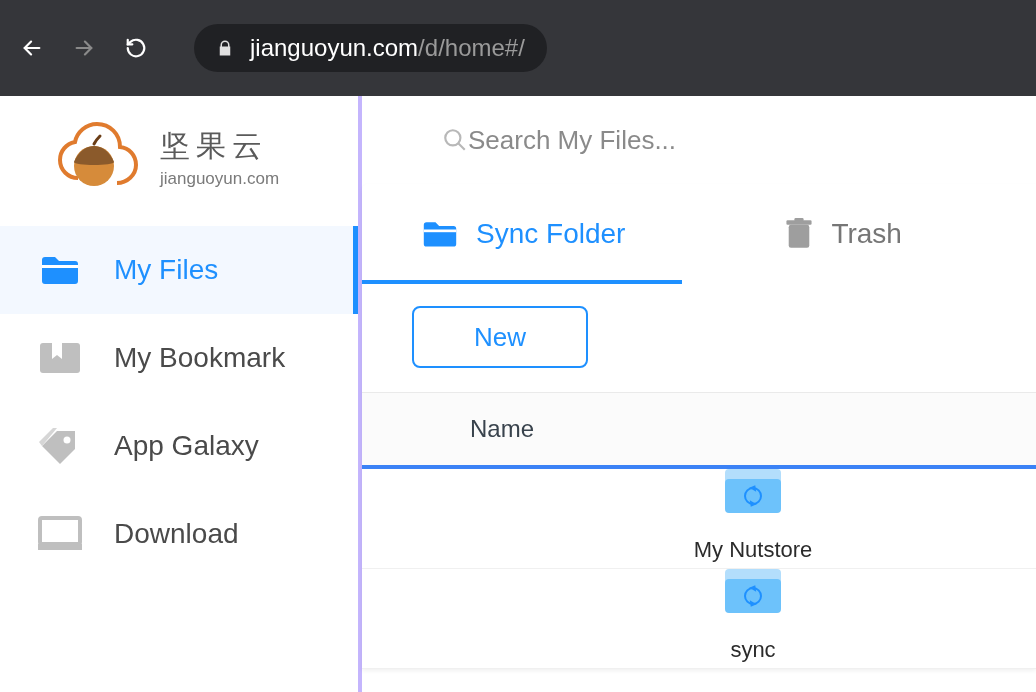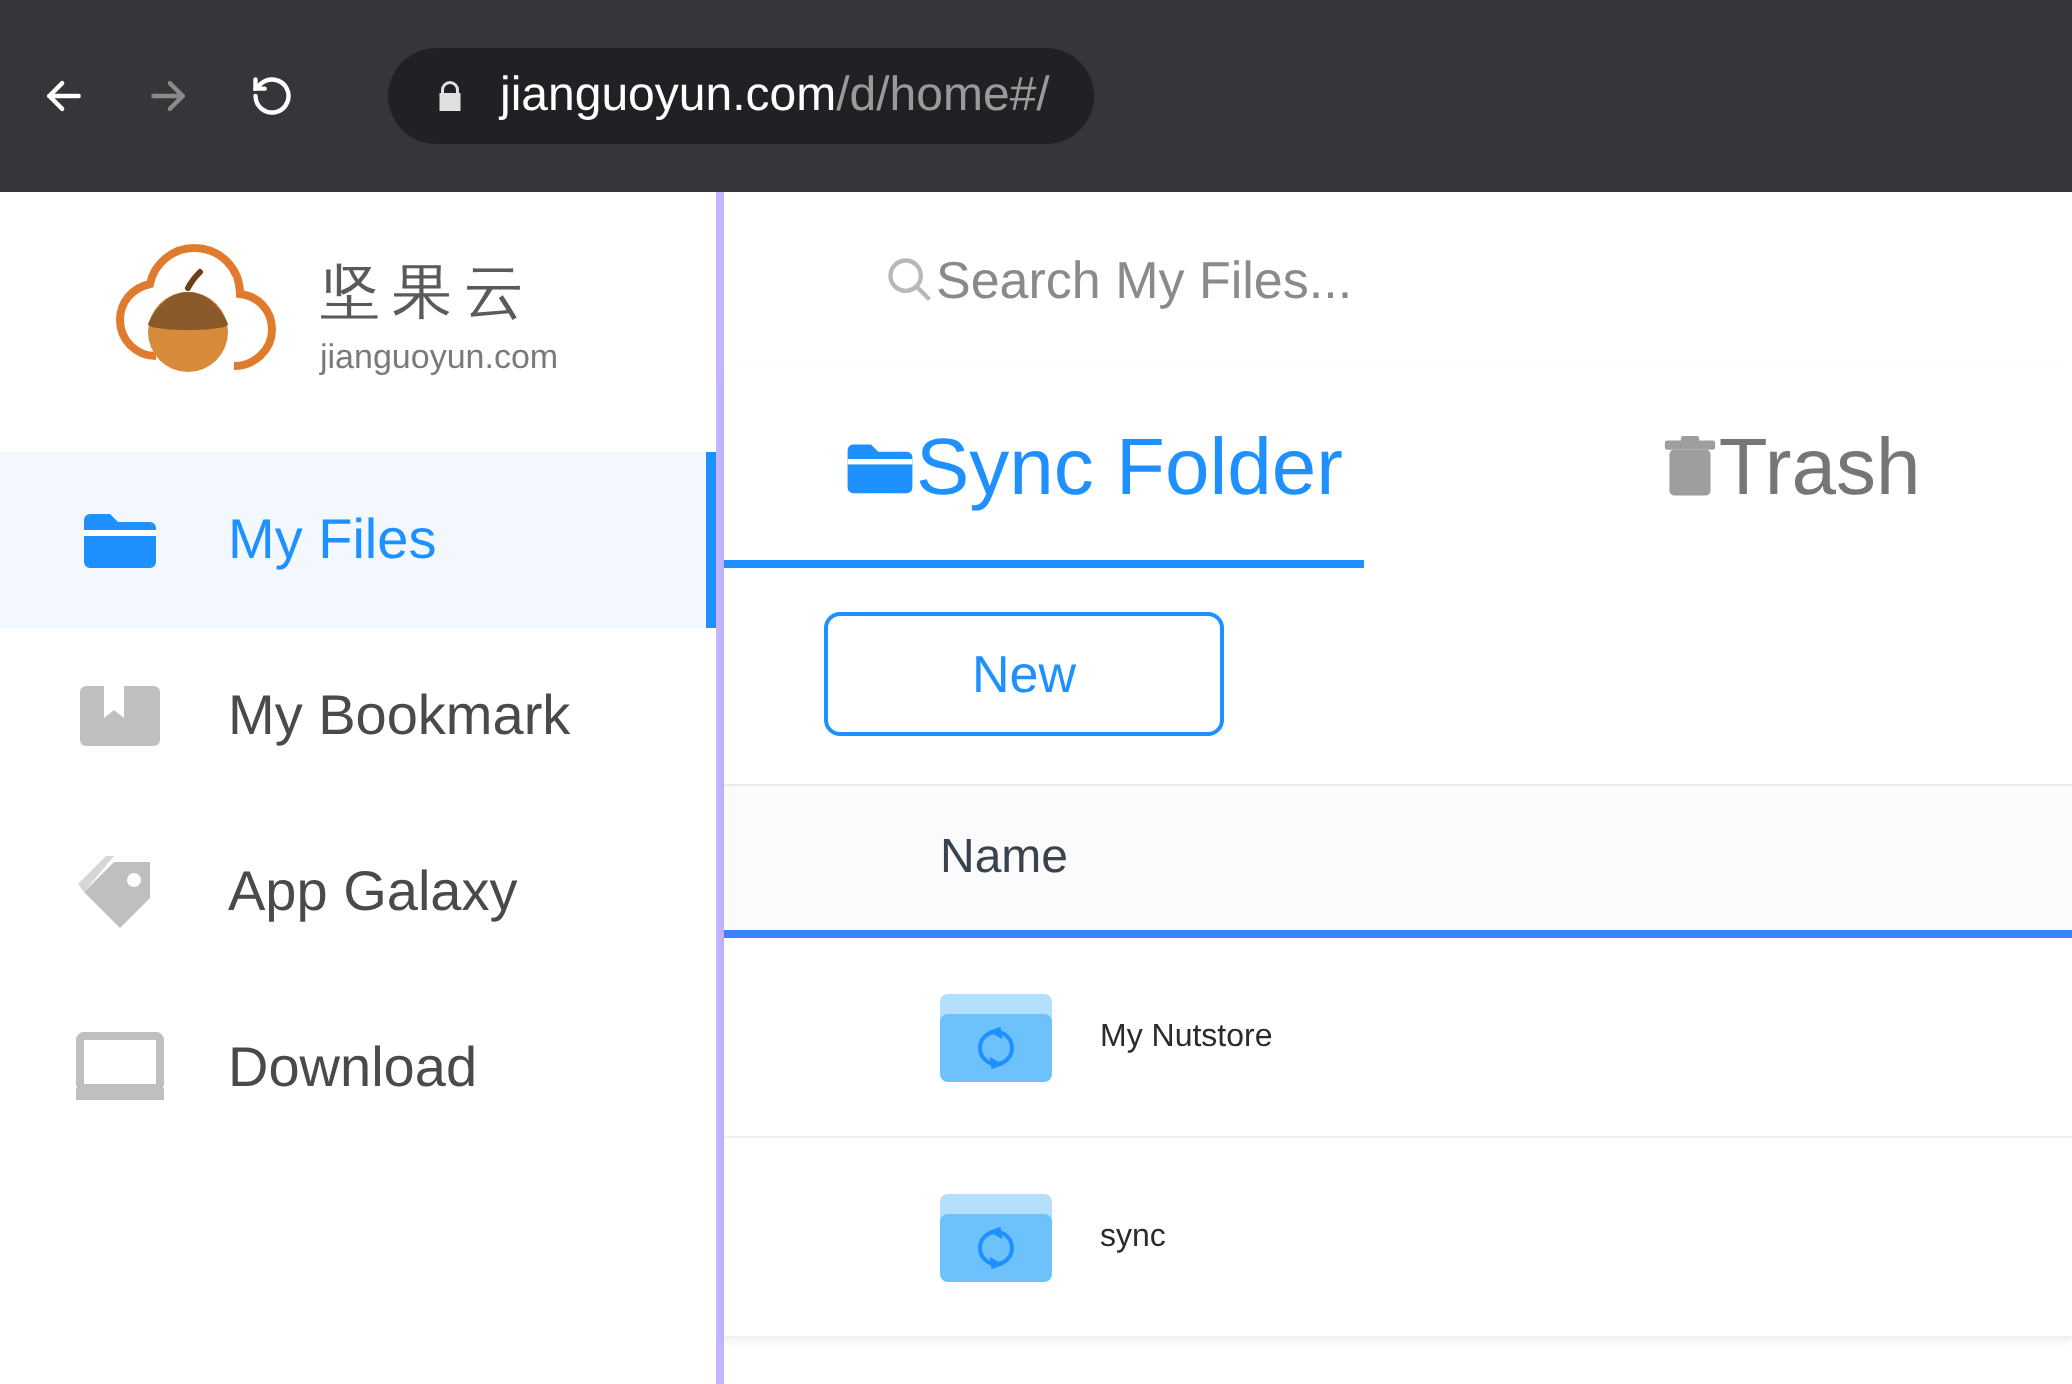--- a/index.html
+++ b/index.html
@@ -30,34 +30,34 @@
     .side-icon { width: 44px; height: 44px; display: flex; align-items: center; justify-content: center; }
 
     
     .search-bar { height: 88px; display: flex; align-items: center; padding-left: 80px; }
     .search-input { border: none; outline: none; font-size: 26px; color: #333; width: 420px; }
     .search-input::placeholder { color: #8a8a8a; }
 
     
     .tab-panel { margin: 0 0 0 0; background: #fff; box-shadow: 0 2px 4px rgba(0,0,0,0.06); border-radius: 6px 0 0 0; }
     .tabs { display: flex; align-items: center; height: 100px; padding-left: 50px; }
-    .tab { display: flex; align-items: center; font-size: 40px; cursor: pointer; padding: 0 10px; }
+    .tab { display: flex; align-items: center; gap: 18px; font-size: 28px; cursor: pointer; padding: 0 10px; }
     .tab.sync { color: #1e90ff; }
     .tab.trash { color: #767676; margin-left: 140px; }
     .tab-underline { height: 4px; background: #1e90ff; width: 320px; margin-left: 0px; margin-top: -4px; }
 
     
     .new-row { padding: 22px 0 24px 50px; }
-    .new-btn { width: 200px; height: 62px; border: 2px solid #1e90ff; border-radius: 8px; background: #fff; color: #1e90ff; font-size: 26px; cursor: pointer; }
+    .new-btn { width: 176px; height: 62px; border: 2px solid #1e90ff; border-radius: 8px; background: #fff; color: #1e90ff; font-size: 26px; cursor: pointer; }
 
     
     .list-header { padding: 22px 0 22px 108px; font-size: 24px; color: #39434d; border-top: 1px solid #eaeaea; border-bottom: 4px solid #3b82f6; background: #fbfbfb; }
 
     
-    .file-row { height: 100px; display: flex; align-items: center; padding-left: 108px; gap: 24px; font-size: 16px; color: #2b2b2b; border-bottom: 1px solid #f0f0f0; cursor: pointer; }
+    .file-row { height: 100px; display: flex; align-items: center; padding-left: 108px; gap: 24px; font-size: 22px; color: #2b2b2b; border-bottom: 1px solid #f0f0f0; cursor: pointer; flex-direction: column; }
 
     .folder-icon { width: 56px; height: 44px; position: relative; }
     .folder-icon .tab-part { position: absolute; top: 0; left: 0; width: 56px; height: 14px; border-radius: 4px 4px 0 0; background: #b3defc; }
     .folder-icon .body-part { position: absolute; top: 10px; left: 0; width: 56px; height: 34px; border-radius: 4px; background: #6dc2fb; display:flex; align-items:center; justify-content:center; }
     .folder-icon .sync-glyph { width: 18px; height: 18px; border: 2.2px solid #1e90ff; border-radius: 50%; position: relative; }
     .folder-icon .sync-glyph::before, .folder-icon .sync-glyph::after { content:""; position:absolute; width:0; height:0; border-left:4px solid transparent; border-right:4px solid transparent; }
     .folder-icon .sync-glyph::before { border-bottom:5px solid #1e90ff; top:-4px; left:4px; transform: rotate(30deg); }
     .folder-icon .sync-glyph::after { border-top:5px solid #1e90ff; bottom:-4px; right:4px; transform: rotate(30deg); }
   </style>
 </head>

